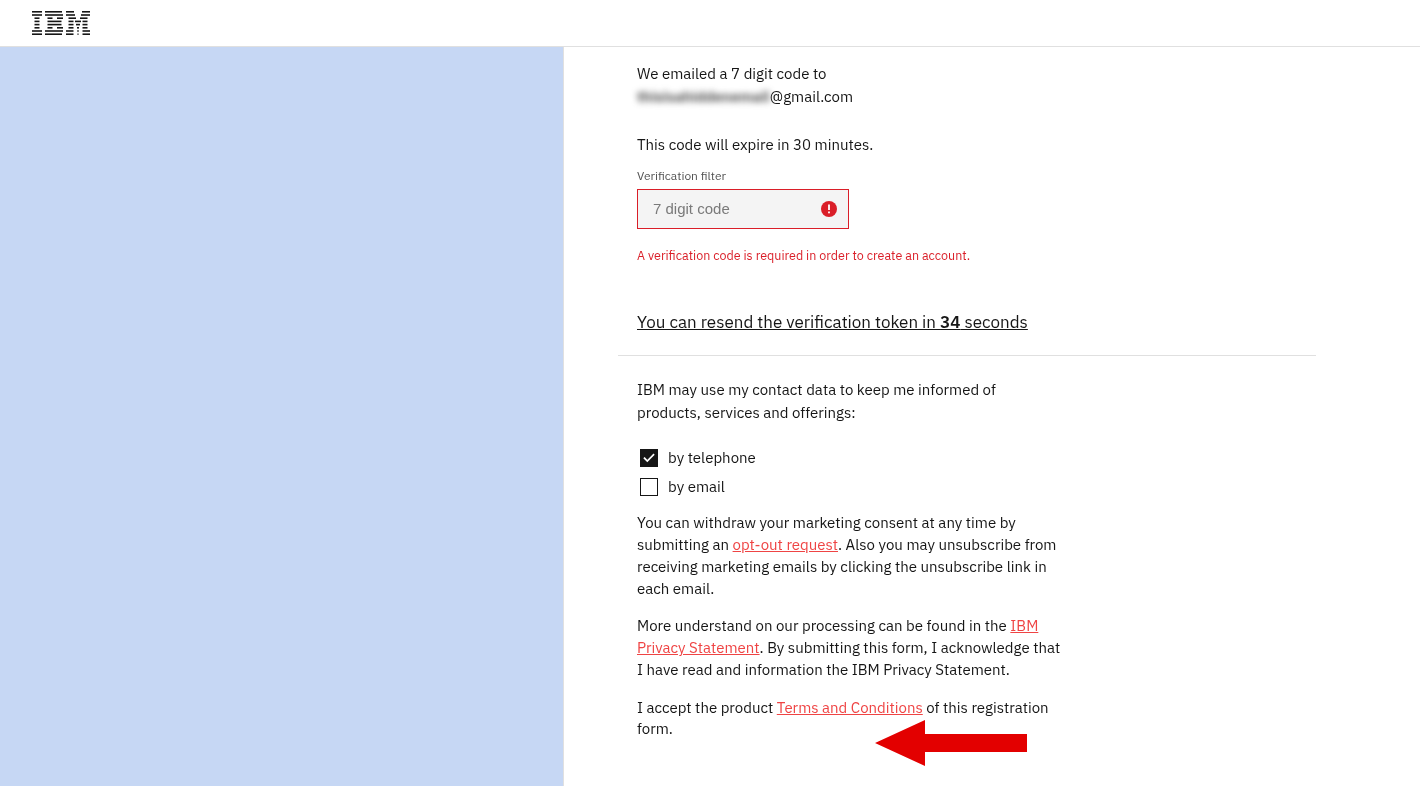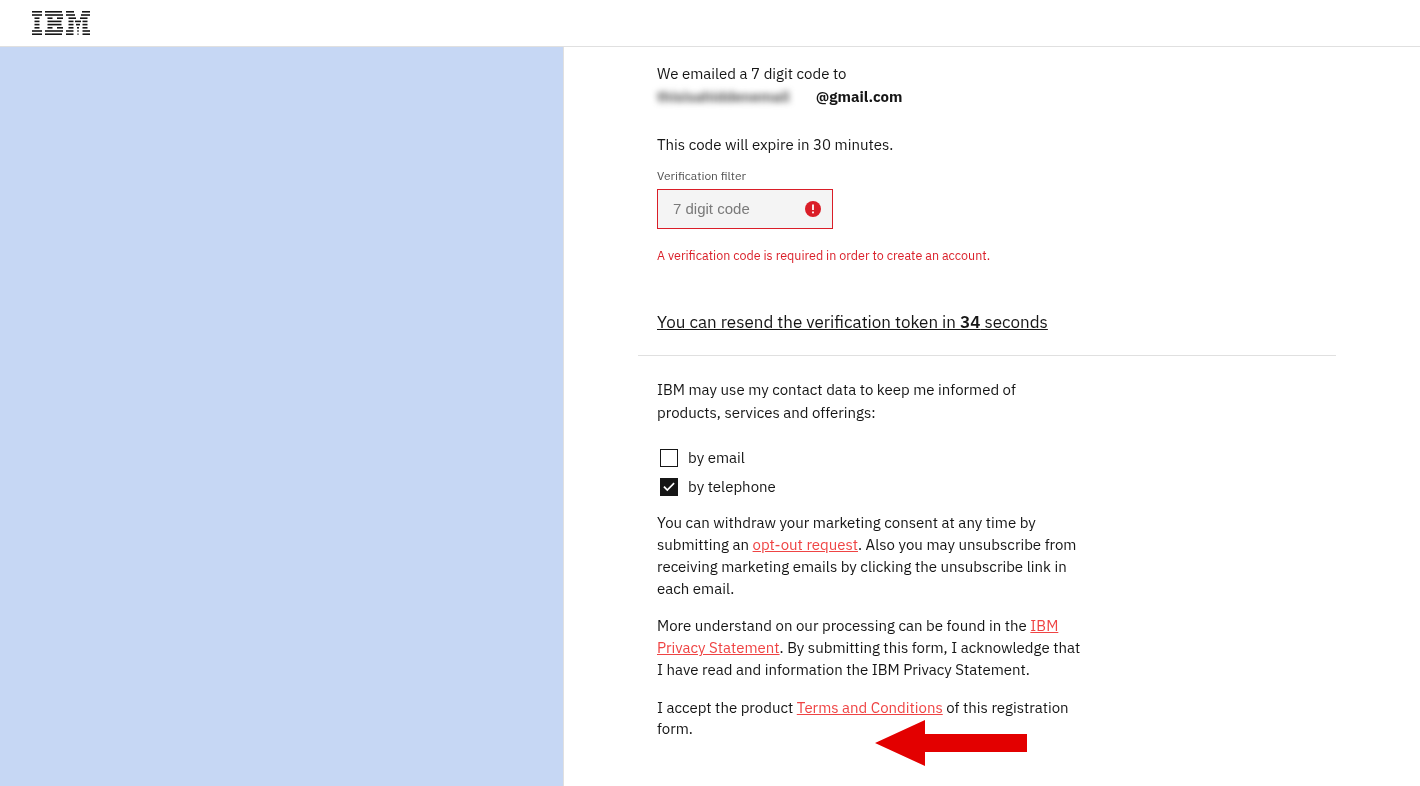--- a/index.html
+++ b/index.html
@@ -32,53 +32,52 @@
       display: flex;
       height: calc(786px - 47px);
     }
     .sidebar {
       width: 564px;
       background: #c6d7f4;
       border-right: 1px solid #e0e0e0;
     }
     .content {
       flex: 1;
-      padding-left: 93px;
+      padding-left: 73px;
       padding-top: 15px;
       padding-right: 40px;
     }
     .text-line {
       font-size: 15px;
       line-height: 1.55;
       color: #161616;
     }
     .email-text {
       font-weight: 600;
       filter: blur(3px);
       display: inline-block;
       color: #444;
     }
     .email-domain {
-      font-weight: 700;
-      margin-left: 26px;
+      font-weight: 400;
     }
     .gap-md {
       height: 24px;
     }
     .gap-sm {
       height: 12px;
     }
     .field-label {
       font-size: 12px;
       color: #525252;
       margin-bottom: 6px;
     }
     .input-wrap {
       position: relative;
-      width: 176px;
+      width: 212px;
     }
     .verification-input {
       width: 100%;
       height: 40px;
       border: 1.5px solid #da1e28;
       background: #f4f4f4;
       padding: 0 40px 0 15px;
       font-size: 15px;
       color: #161616;
       outline: none;
@@ -253,31 +252,31 @@
     <hr class="hr">
 
     <div class="content-inner">
       <div class="text-line" style="max-width:410px;">IBM may use my contact data to keep me informed of products, services and offerings:</div>
 
       <div class="gap-sm"></div>
       <div class="gap-sm"></div>
 
       <div class="checkboxes-wrap">
         <div class="check-row">
-          <span class="checkbox"></span>
-          <span class="check-label">by email</span>
-        </div>
-        <div class="check-row">
           <span class="checkbox checked">
             <svg viewBox="0 0 12 12">
                 <path d="M1.5 6.2 L4.3 9 L10.5 2.8" stroke="#fff" stroke-width="1.7" fill="none" stroke-linecap="square"></path>
               </svg>
           </span>
           <span class="check-label">by telephone</span>
         </div>
+        <div class="check-row">
+          <span class="checkbox"></span>
+          <span class="check-label">by email</span>
+        </div>
       </div>
 
       <div class="body-paragraph">
         <span>You can withdraw your marketing consent at any time by submitting an </span><a class="link">opt-out request</a><span>. Also you may unsubscribe from receiving marketing emails by clicking the unsubscribe link in each email.</span>
       </div>
 
       <div class="body-paragraph">
         <span>More understand on our processing can be found in the </span><a class="link">IBM Privacy Statement</a><span>. By submitting this form, I acknowledge that I have read and information the IBM Privacy Statement.</span>
       </div>
 

